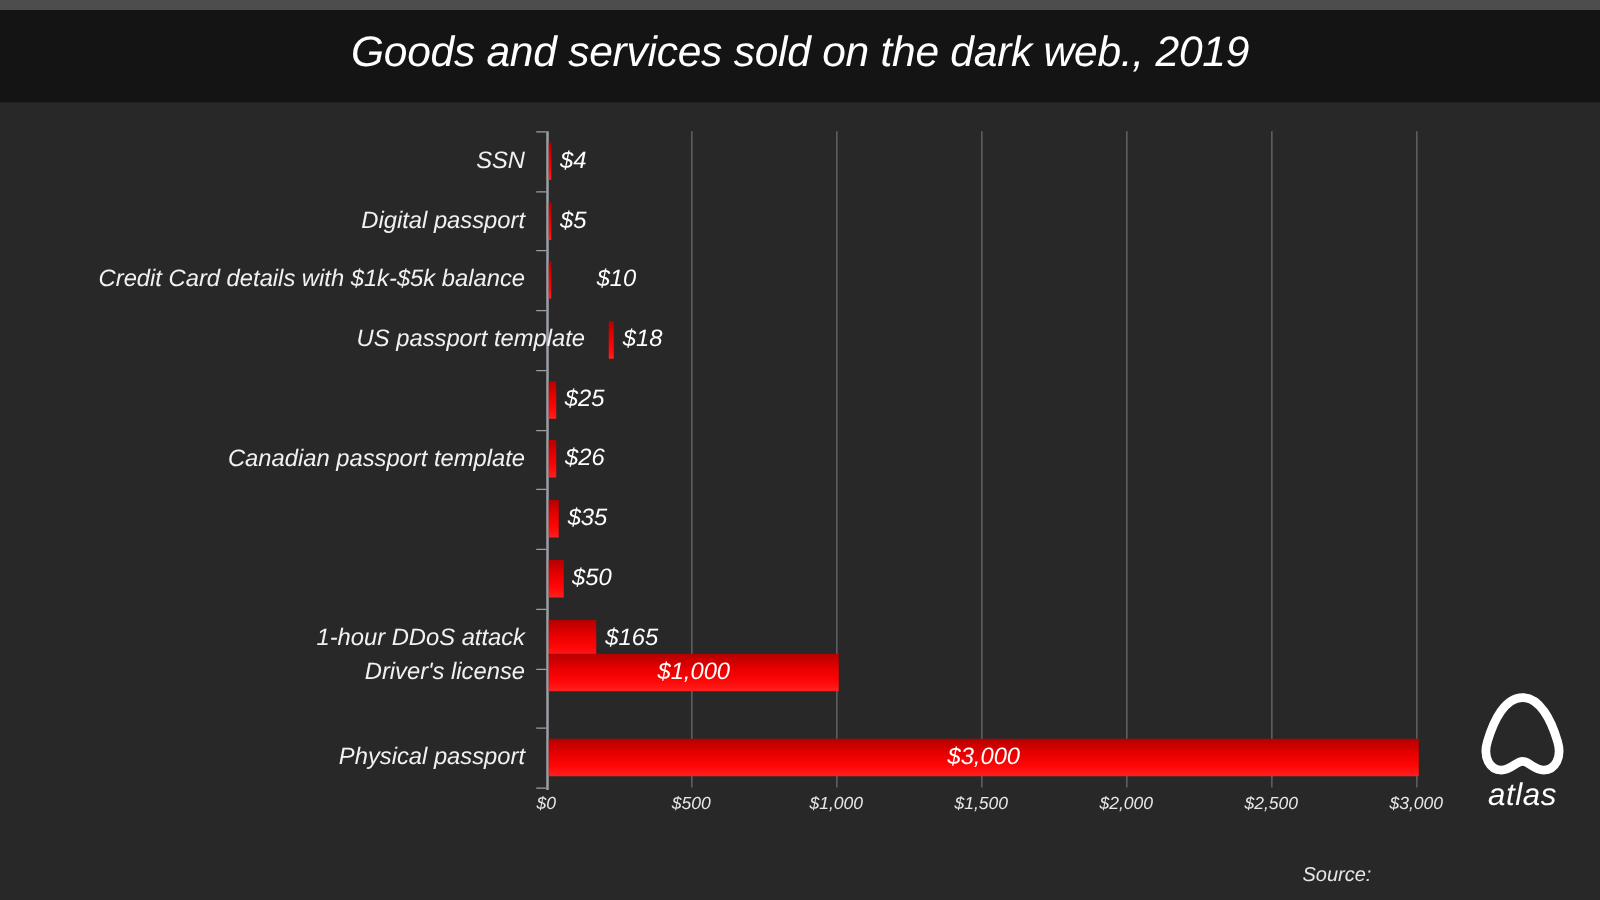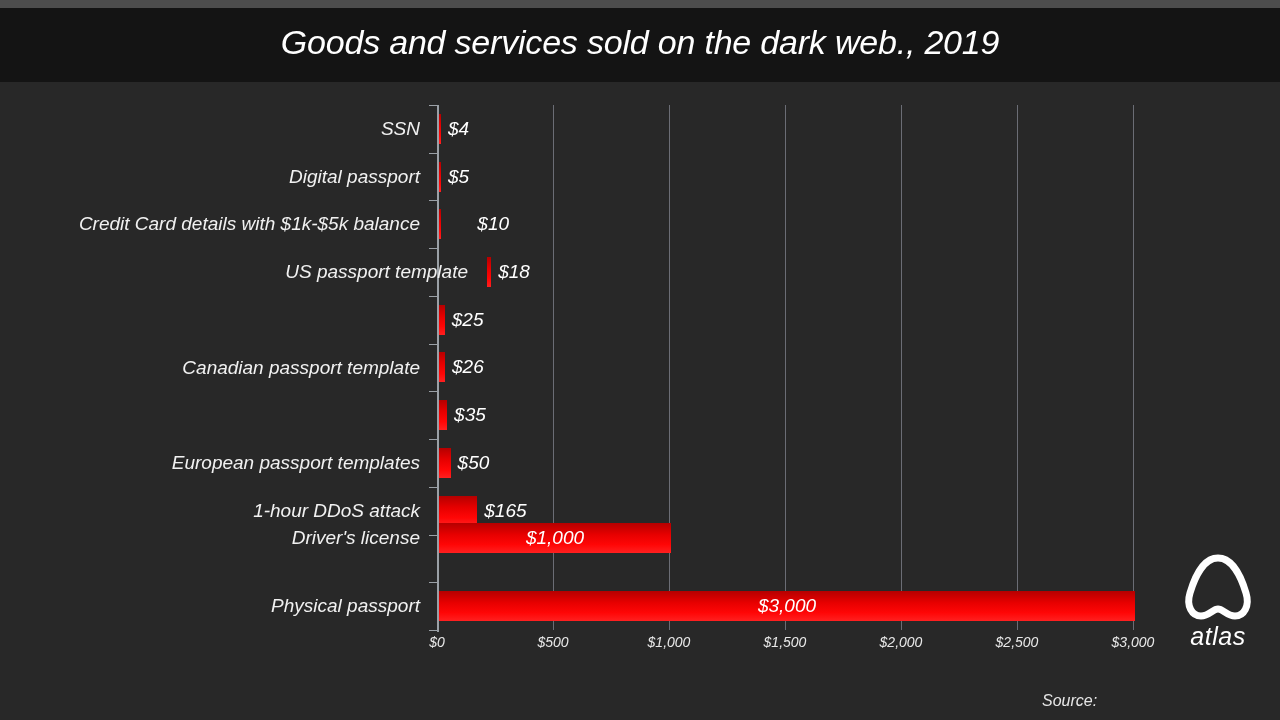--- a/index.html
+++ b/index.html
@@ -199,21 +199,20 @@
       <div class="row" style="top: 343.636px; height: 47.7273px;">
         <div class="cat-label" style="height: 47.7273px; line-height: 47.7273px; padding-left: 13px;">Canadian passport template</div>
         <div class="bar" style="left: 439px; width: 6.032px; top: 8.86364px;"></div>
         <div class="bar-value outside" style="top: 8.86364px; left: 445.032px;">$26</div>
       </div>
       <div class="row" style="top: 391.364px; height: 47.7273px;">
         <div class="bar" style="left: 439px; width: 8.12px; top: 8.86364px;"></div>
         <div class="bar-value outside" style="top: 8.86364px; left: 447.12px;">$35</div>
       </div>
       <div class="row" style="top: 439.091px; height: 47.7273px;">
-        <div class="cat-label" style="height: 47.7273px; line-height: 47.7273px;">European passport templates</div>
         <div class="bar" style="left: 439px; width: 11.6px; top: 8.86364px;"></div>
         <div class="bar-value outside" style="top: 8.86364px; left: 450.6px;">$50</div>
       </div>
       <div class="row" style="top: 486.818px; height: 47.7273px;">
         <div class="cat-label" style="height: 47.7273px; line-height: 47.7273px;">1-hour DDoS attack</div>
         <div class="bar" style="left: 439px; width: 38.28px; top: 8.86364px;"></div>
         <div class="bar-value outside" style="top: 8.86364px; left: 477.28px;">$165</div>
       </div>
       <div class="row" style="top: 514px; height: 47.7273px;">
         <div class="cat-label" style="height: 47.7273px; line-height: 47.7273px;">Driver's license</div>

